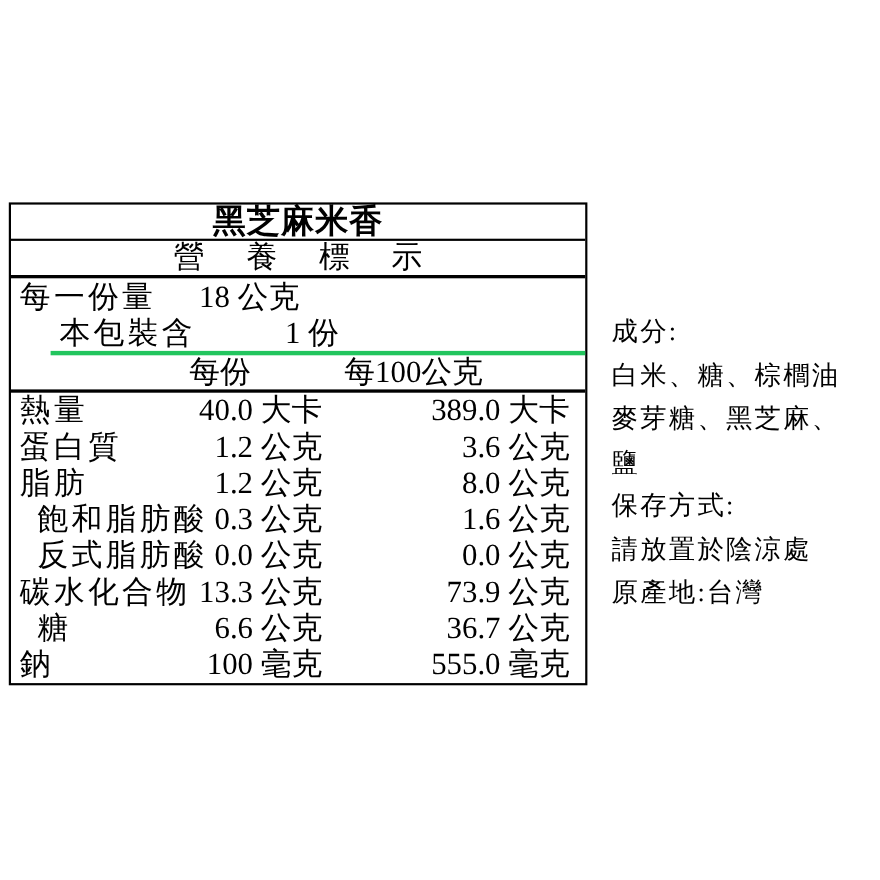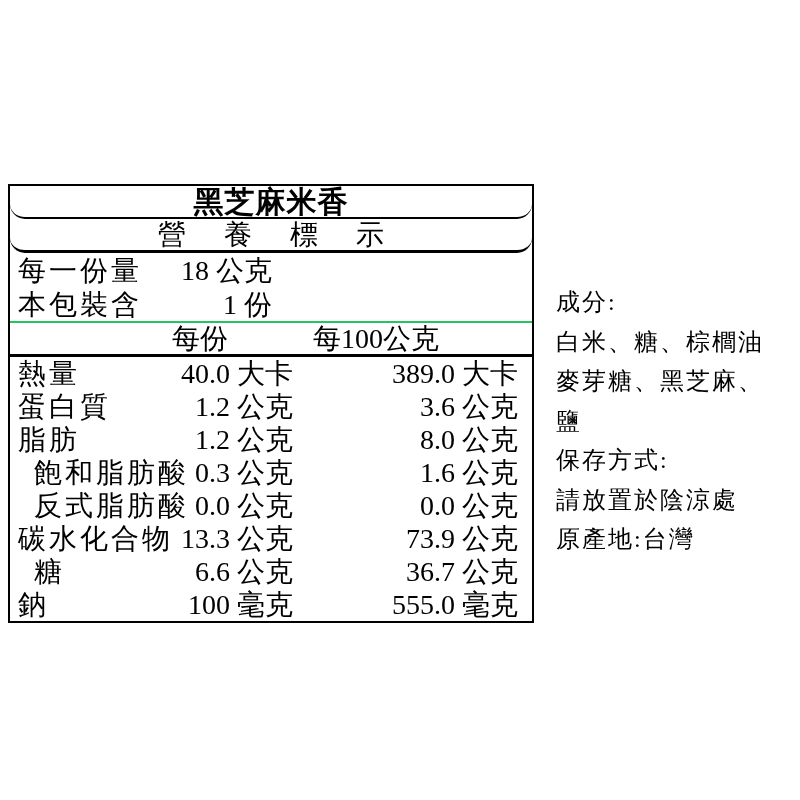--- a/index.html
+++ b/index.html
@@ -20,21 +20,21 @@
   .ntable {
     position: absolute;
     left: 8px;
     top: 184px;
     width: 526px;
     border: 2px solid #000000;
     background: #ffffff;
     font-size: 28px;
     line-height: 1;
   }
-  .trow { display: flex; align-items: center; border-radius: 15px; }
+  .trow { display: flex; align-items: center; }
 
   .title-row {
     height: 33px;
     justify-content: center;
     border-bottom: 2px solid #000000;
     font-weight: bold;
     font-size: 30px;
     letter-spacing: 1px;
   }
   .subheader-row {
@@ -48,21 +48,21 @@
   }
 
   .grid-row {
     display: grid;
     align-items: center;
   }
   .upper-row {
     height: 35px;
     grid-template-columns: 160px 102px 1fr;
   }
-  .upper-row.last { border-bottom: 2px solid #22c55e; }
+  .upper-row.last { border-bottom: 4px solid #22c55e; margin-left: 36px; }
   .colhead-row {
     height: 34px;
     grid-template-columns: 160px 135px 1fr;
     border-bottom: 3px solid #000000;
   }
   .data-row {
     height: 33px;
     grid-template-columns: 160px 135px 1fr;
   }
 

